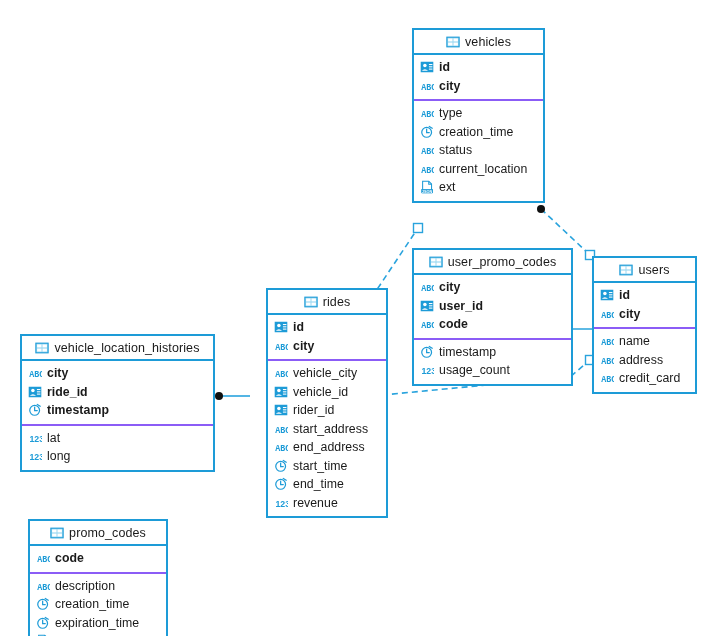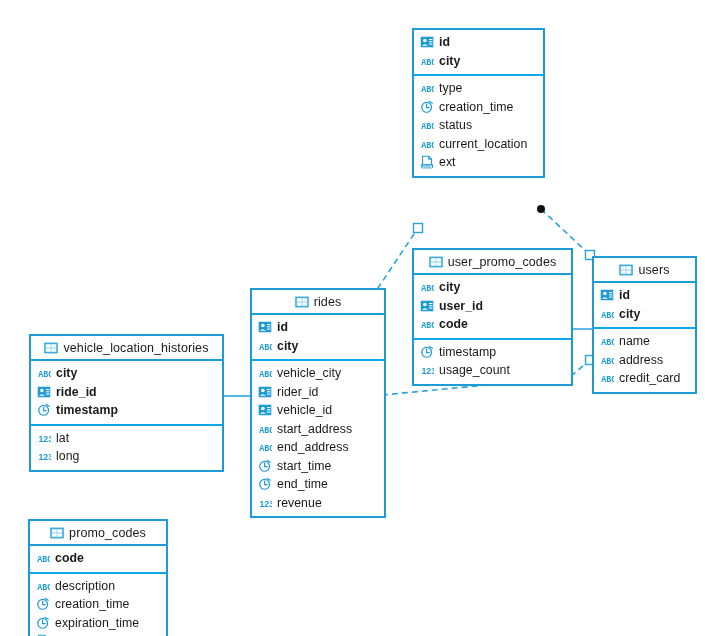--- a/index.html
+++ b/index.html
@@ -50,21 +50,21 @@
   .ent-title {
     font-size: 12.5px;
     color: #1a1a1a;
     white-space: nowrap;
     letter-spacing: 0.1px;
   }
   .ent-section {
     padding: 3px 0 4px 0;
   }
   .ent-section.keys {
-    border-bottom: 2px solid #0ea5e9;
+    border-bottom: 2px solid #8b5cf6;
   }
   .field {
     display: flex;
     align-items: center;
     gap: 5px;
     height: 18.5px;
     padding: 0 6px;
     box-sizing: border-box;
     white-space: nowrap;
   }
@@ -107,20 +107,30 @@
         <circle cx="372" cy="396" r="4" fill="#101010"></circle>
         <rect x="585.5" y="355.5" width="9" height="9" fill="#ffffff" stroke="#29a3dd" stroke-width="1.4"></rect>
       </g>
       <g>
         <path d="M 219 396 L 250 396" fill="none" stroke="#29a3dd" stroke-width="1.6"></path>
         <circle cx="219" cy="396" r="4" fill="#101010"></circle>
       </g>
     </svg>
   <div id="entities-host">
       <div class="entity" style="left: 412px; top: 28px; width: 133px;">
+        <div class="ent-header">
+          <svg xmlns="http://www.w3.org/2000/svg" viewBox="0 0 16 16" class="ico">
+            <rect x="1" y="2.5" width="14" height="11" fill="#9fd9f2" stroke="#1d9bd7" stroke-width="1.3"></rect>
+            <rect x="2.4" y="4" width="5" height="3.3" fill="#ffffff"></rect>
+            <rect x="8.6" y="4" width="5" height="3.3" fill="#ffffff"></rect>
+            <rect x="2.4" y="8.7" width="5" height="3.3" fill="#ffffff"></rect>
+            <rect x="8.6" y="8.7" width="5" height="3.3" fill="#ffffff"></rect>
+          </svg>
+          <span class="ent-title">vehicles</span>
+        </div>
         <div class="ent-section keys">
           <div class="field pk">
             <svg xmlns="http://www.w3.org/2000/svg" viewBox="0 0 16 16" class="ico">
               <rect x="0.8" y="2" width="14.4" height="12" fill="#1d9bd7"></rect>
               <circle cx="5.6" cy="6.3" r="2" fill="#ffffff"></circle>
               <path d="M2 12.4 q3.6 -3.6 7.2 0 z" fill="#ffffff"></path>
               <rect x="10.2" y="4.6" width="4" height="1.2" fill="#ffffff"></rect>
               <rect x="10.2" y="7.2" width="4" height="1.2" fill="#ffffff"></rect>
               <rect x="10.2" y="9.8" width="4" height="1.2" fill="#ffffff"></rect>
             </svg>
@@ -268,21 +278,21 @@
             <span class="field-name">address</span>
           </div>
           <div class="field">
             <svg xmlns="http://www.w3.org/2000/svg" viewBox="0 0 16 16" class="ico">
               <text x="10" y="12" text-anchor="middle" font-family="Liberation Mono, monospace" font-size="9.5" font-weight="bold" fill="#1d9bd7">ABC</text>
             </svg>
             <span class="field-name">credit_card</span>
           </div>
         </div>
       </div>
-      <div class="entity" style="left: 250px; top: 288px; width: 136px;">
+      <div class="entity" style="left: 266px; top: 288px; width: 122px;">
         <div class="ent-header">
           <svg xmlns="http://www.w3.org/2000/svg" viewBox="0 0 16 16" class="ico">
             <rect x="1" y="2.5" width="14" height="11" fill="#9fd9f2" stroke="#1d9bd7" stroke-width="1.3"></rect>
             <rect x="2.4" y="4" width="5" height="3.3" fill="#ffffff"></rect>
             <rect x="8.6" y="4" width="5" height="3.3" fill="#ffffff"></rect>
             <rect x="2.4" y="8.7" width="5" height="3.3" fill="#ffffff"></rect>
             <rect x="8.6" y="8.7" width="5" height="3.3" fill="#ffffff"></rect>
           </svg>
           <span class="ent-title">rides</span>
         </div>
@@ -314,35 +324,35 @@
           </div>
           <div class="field">
             <svg xmlns="http://www.w3.org/2000/svg" viewBox="0 0 16 16" class="ico">
               <rect x="0.8" y="2" width="14.4" height="12" fill="#1d9bd7"></rect>
               <circle cx="5.6" cy="6.3" r="2" fill="#ffffff"></circle>
               <path d="M2 12.4 q3.6 -3.6 7.2 0 z" fill="#ffffff"></path>
               <rect x="10.2" y="4.6" width="4" height="1.2" fill="#ffffff"></rect>
               <rect x="10.2" y="7.2" width="4" height="1.2" fill="#ffffff"></rect>
               <rect x="10.2" y="9.8" width="4" height="1.2" fill="#ffffff"></rect>
             </svg>
+            <span class="field-name">vehicle_id</span>
+          </div>
+          <div class="field">
+            <svg xmlns="http://www.w3.org/2000/svg" viewBox="0 0 16 16" class="ico">
+              <rect x="0.8" y="2" width="14.4" height="12" fill="#1d9bd7"></rect>
+              <circle cx="5.6" cy="6.3" r="2" fill="#ffffff"></circle>
+              <path d="M2 12.4 q3.6 -3.6 7.2 0 z" fill="#ffffff"></path>
+              <rect x="10.2" y="4.6" width="4" height="1.2" fill="#ffffff"></rect>
+              <rect x="10.2" y="7.2" width="4" height="1.2" fill="#ffffff"></rect>
+              <rect x="10.2" y="9.8" width="4" height="1.2" fill="#ffffff"></rect>
+            </svg>
             <span class="field-name">rider_id</span>
           </div>
           <div class="field">
             <svg xmlns="http://www.w3.org/2000/svg" viewBox="0 0 16 16" class="ico">
-              <rect x="0.8" y="2" width="14.4" height="12" fill="#1d9bd7"></rect>
-              <circle cx="5.6" cy="6.3" r="2" fill="#ffffff"></circle>
-              <path d="M2 12.4 q3.6 -3.6 7.2 0 z" fill="#ffffff"></path>
-              <rect x="10.2" y="4.6" width="4" height="1.2" fill="#ffffff"></rect>
-              <rect x="10.2" y="7.2" width="4" height="1.2" fill="#ffffff"></rect>
-              <rect x="10.2" y="9.8" width="4" height="1.2" fill="#ffffff"></rect>
-            </svg>
-            <span class="field-name">vehicle_id</span>
-          </div>
-          <div class="field">
-            <svg xmlns="http://www.w3.org/2000/svg" viewBox="0 0 16 16" class="ico">
               <text x="10" y="12" text-anchor="middle" font-family="Liberation Mono, monospace" font-size="9.5" font-weight="bold" fill="#1d9bd7">ABC</text>
             </svg>
             <span class="field-name">start_address</span>
           </div>
           <div class="field">
             <svg xmlns="http://www.w3.org/2000/svg" viewBox="0 0 16 16" class="ico">
               <text x="10" y="12" text-anchor="middle" font-family="Liberation Mono, monospace" font-size="9.5" font-weight="bold" fill="#1d9bd7">ABC</text>
             </svg>
             <span class="field-name">end_address</span>
           </div>
@@ -363,21 +373,21 @@
             <span class="field-name">end_time</span>
           </div>
           <div class="field">
             <svg xmlns="http://www.w3.org/2000/svg" viewBox="0 0 16 16" class="ico">
               <text x="10" y="12" text-anchor="middle" font-family="Liberation Sans, sans-serif" font-size="10" font-weight="bold" fill="#1d9bd7">123</text>
             </svg>
             <span class="field-name">revenue</span>
           </div>
         </div>
       </div>
-      <div class="entity" style="left: 29px; top: 334px; width: 195px; text-align: right;">
+      <div class="entity" style="left: 20px; top: 334px; width: 195px; text-align: right;">
         <div class="ent-header">
           <svg xmlns="http://www.w3.org/2000/svg" viewBox="0 0 16 16" class="ico">
             <rect x="1" y="2.5" width="14" height="11" fill="#9fd9f2" stroke="#1d9bd7" stroke-width="1.3"></rect>
             <rect x="2.4" y="4" width="5" height="3.3" fill="#ffffff"></rect>
             <rect x="8.6" y="4" width="5" height="3.3" fill="#ffffff"></rect>
             <rect x="2.4" y="8.7" width="5" height="3.3" fill="#ffffff"></rect>
             <rect x="8.6" y="8.7" width="5" height="3.3" fill="#ffffff"></rect>
           </svg>
           <span class="ent-title">vehicle_location_histories</span>
         </div>

